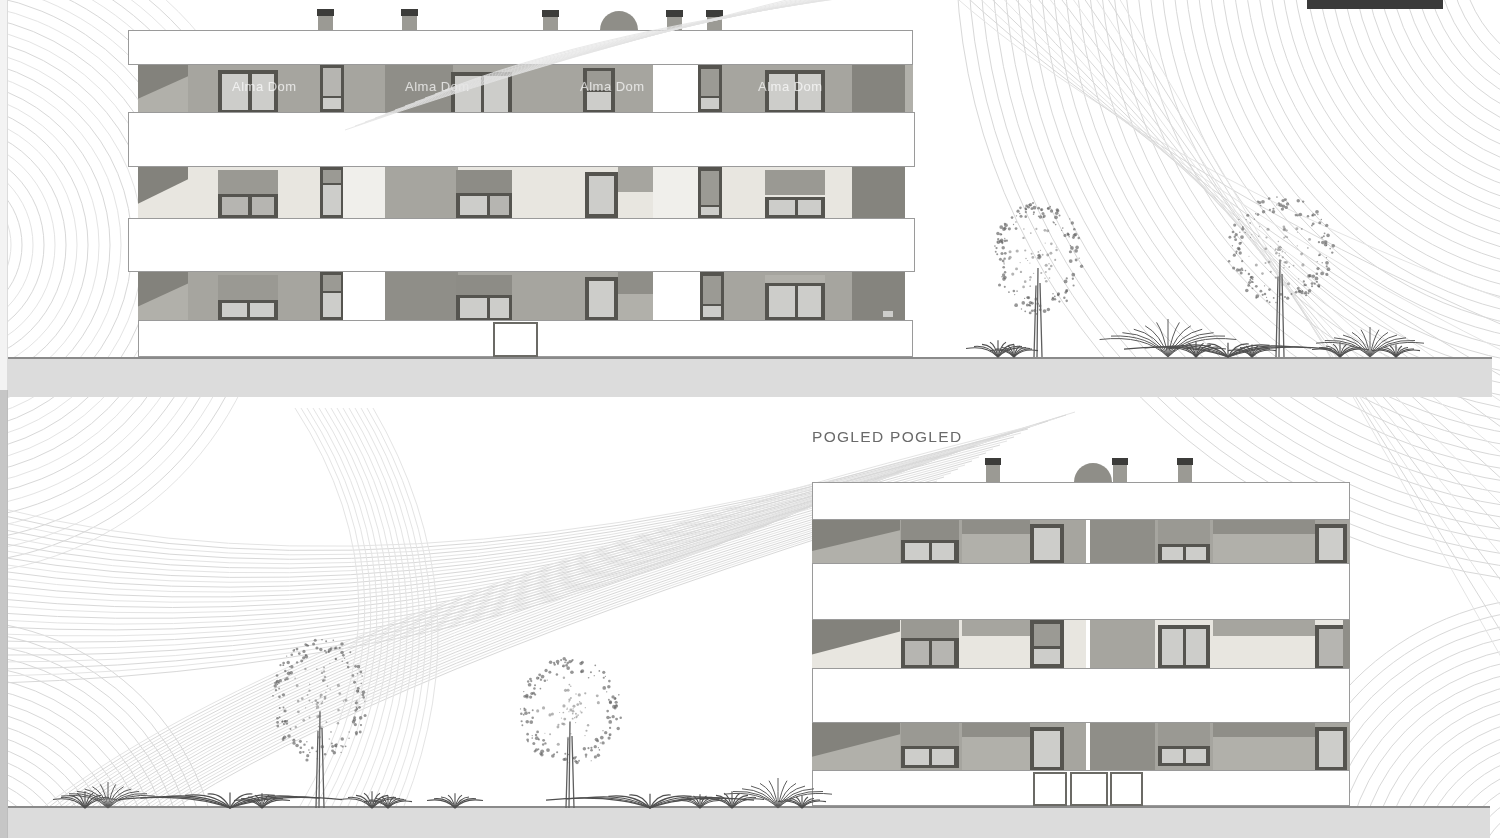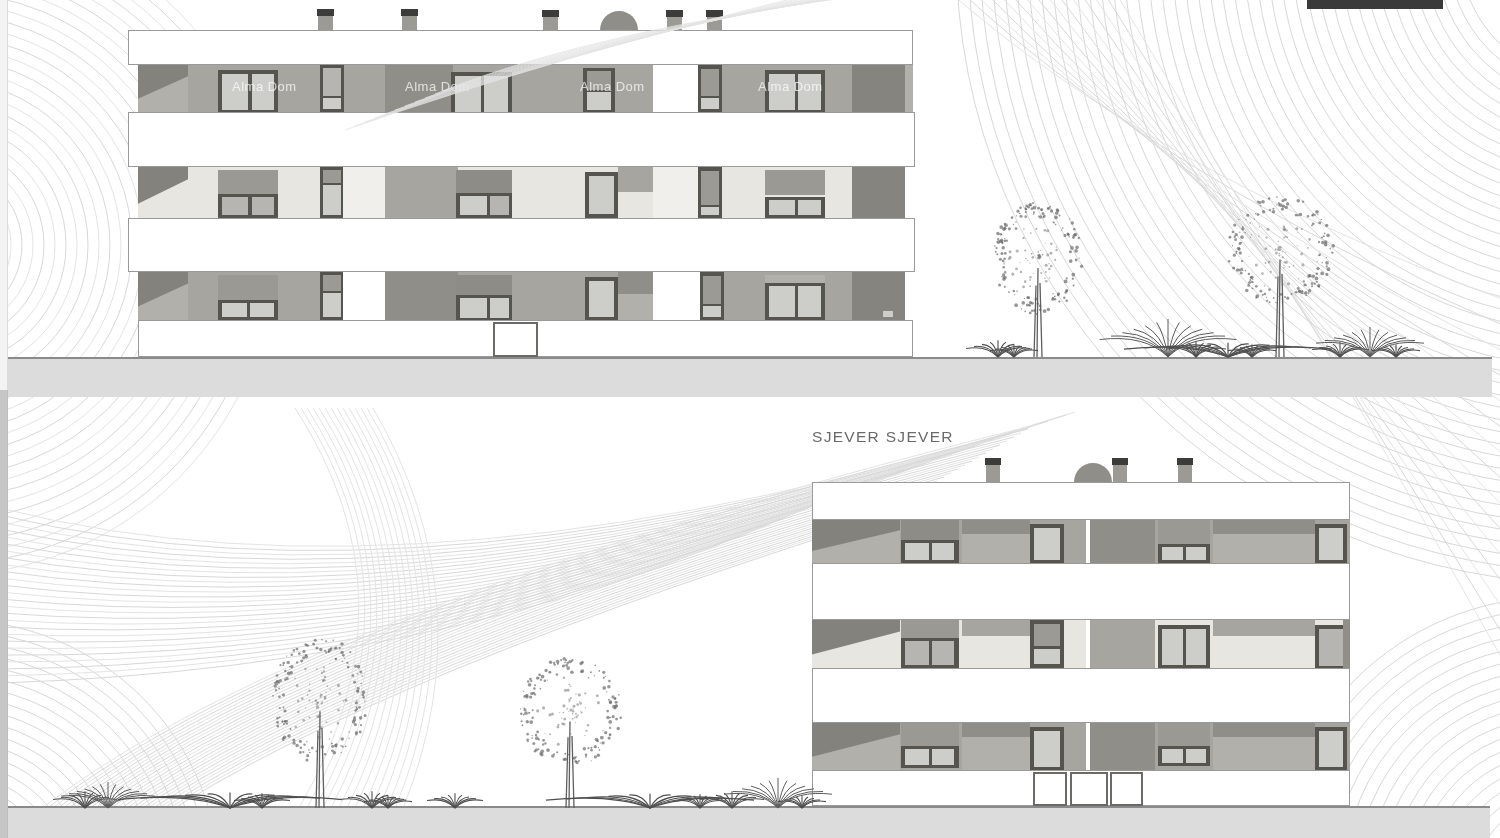--- a/index.html
+++ b/index.html
@@ -1511,19 +1511,19 @@
       <path d="M 385 114 Q 584 43 867 -12" fill="none" stroke="#e4e4e4" stroke-width="1" opacity="0.8"></path>
       <path d="M 395 110 Q 590 40 875 -12" fill="none" stroke="#e4e4e4" stroke-width="1" opacity="0.8"></path>
       <path d="M 405 106 Q 596 37 883 -12" fill="none" stroke="#e4e4e4" stroke-width="1" opacity="0.8"></path>
       <path d="M 415 102 Q 602 34 891 -12" fill="none" stroke="#e4e4e4" stroke-width="1" opacity="0.8"></path>
       <path d="M 425 98 Q 608 31 899 -12" fill="none" stroke="#e4e4e4" stroke-width="1" opacity="0.8"></path>
       <path d="M 435 94 Q 614 28 907 -12" fill="none" stroke="#e4e4e4" stroke-width="1" opacity="0.8"></path>
       <path d="M 445 90 Q 620 25 915 -12" fill="none" stroke="#e4e4e4" stroke-width="1" opacity="0.8"></path>
       <path d="M 455 86 Q 626 22 923 -12" fill="none" stroke="#e4e4e4" stroke-width="1" opacity="0.8"></path>
     </svg>
 
-  <div id="label-north">SJEVER SJEVER</div>
+  <div id="label-north">POGLED POGLED</div>
 
   <div id="bar-topright" style="left: 1307px; top: 0px; width: 136px; height: 9px; background: rgb(58, 58, 58);"></div>
 
   <div class="edge" style="left:0;top:0;width:7px;height:390px;background:#f3f3f3;border-right:1px solid #dcdcdc;"></div>
   <div class="edge" style="left:0;top:390px;width:7px;height:448px;background:#c6c6c6;border-right:1px solid #bdbdbd;"></div>
 </div>
 
 </body></html>

